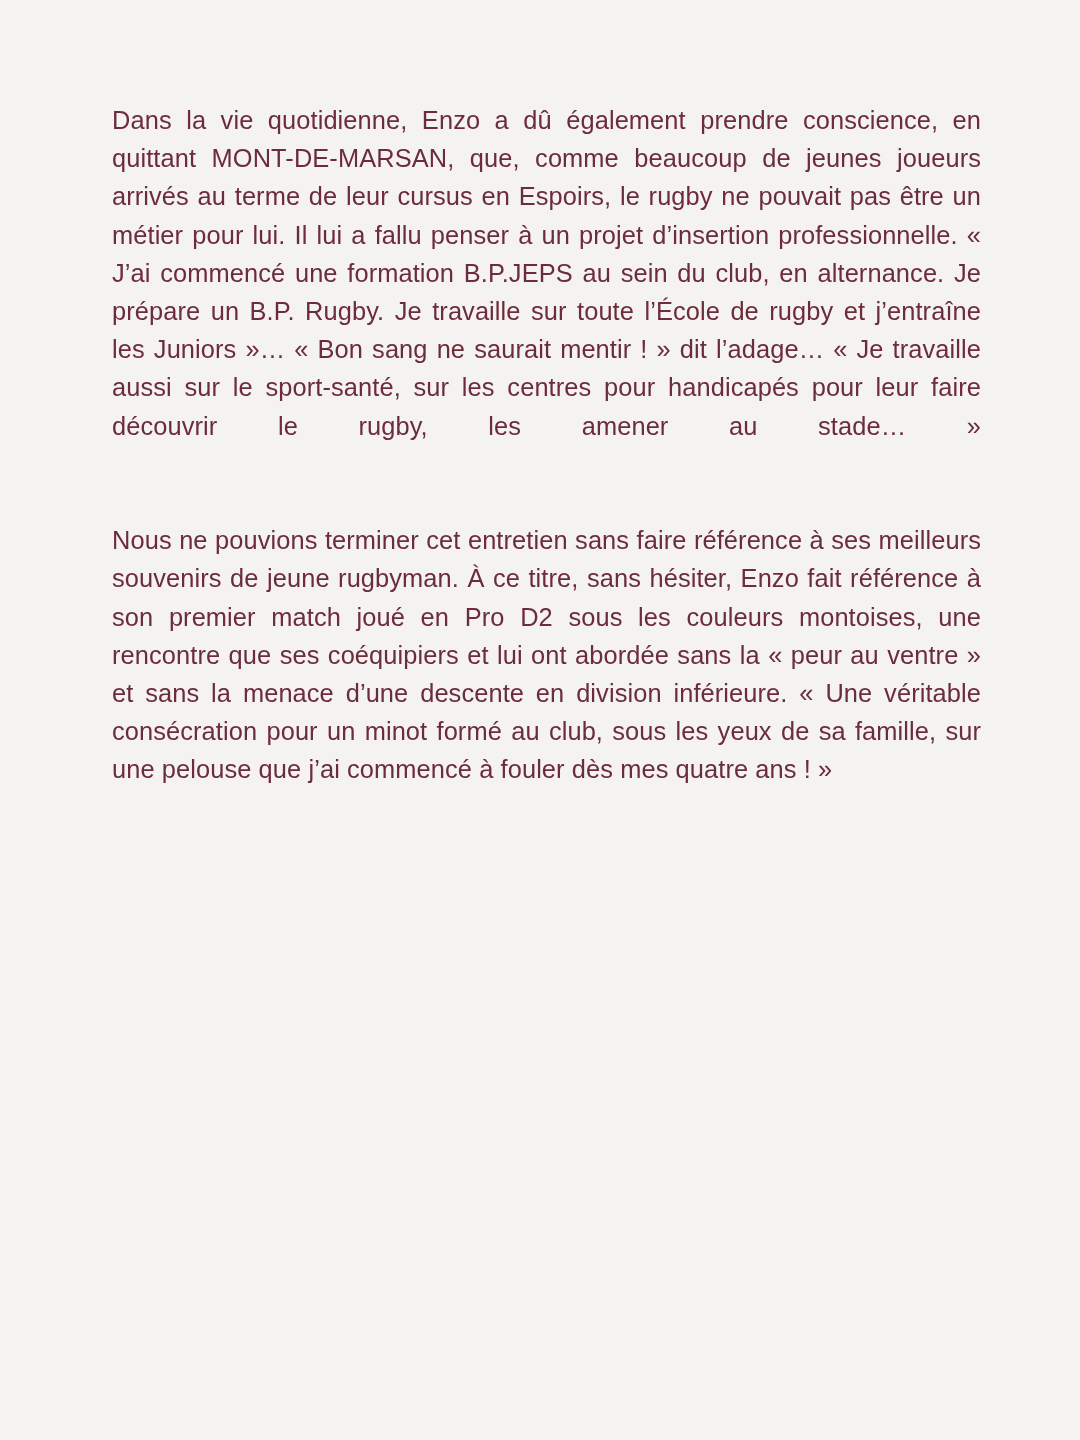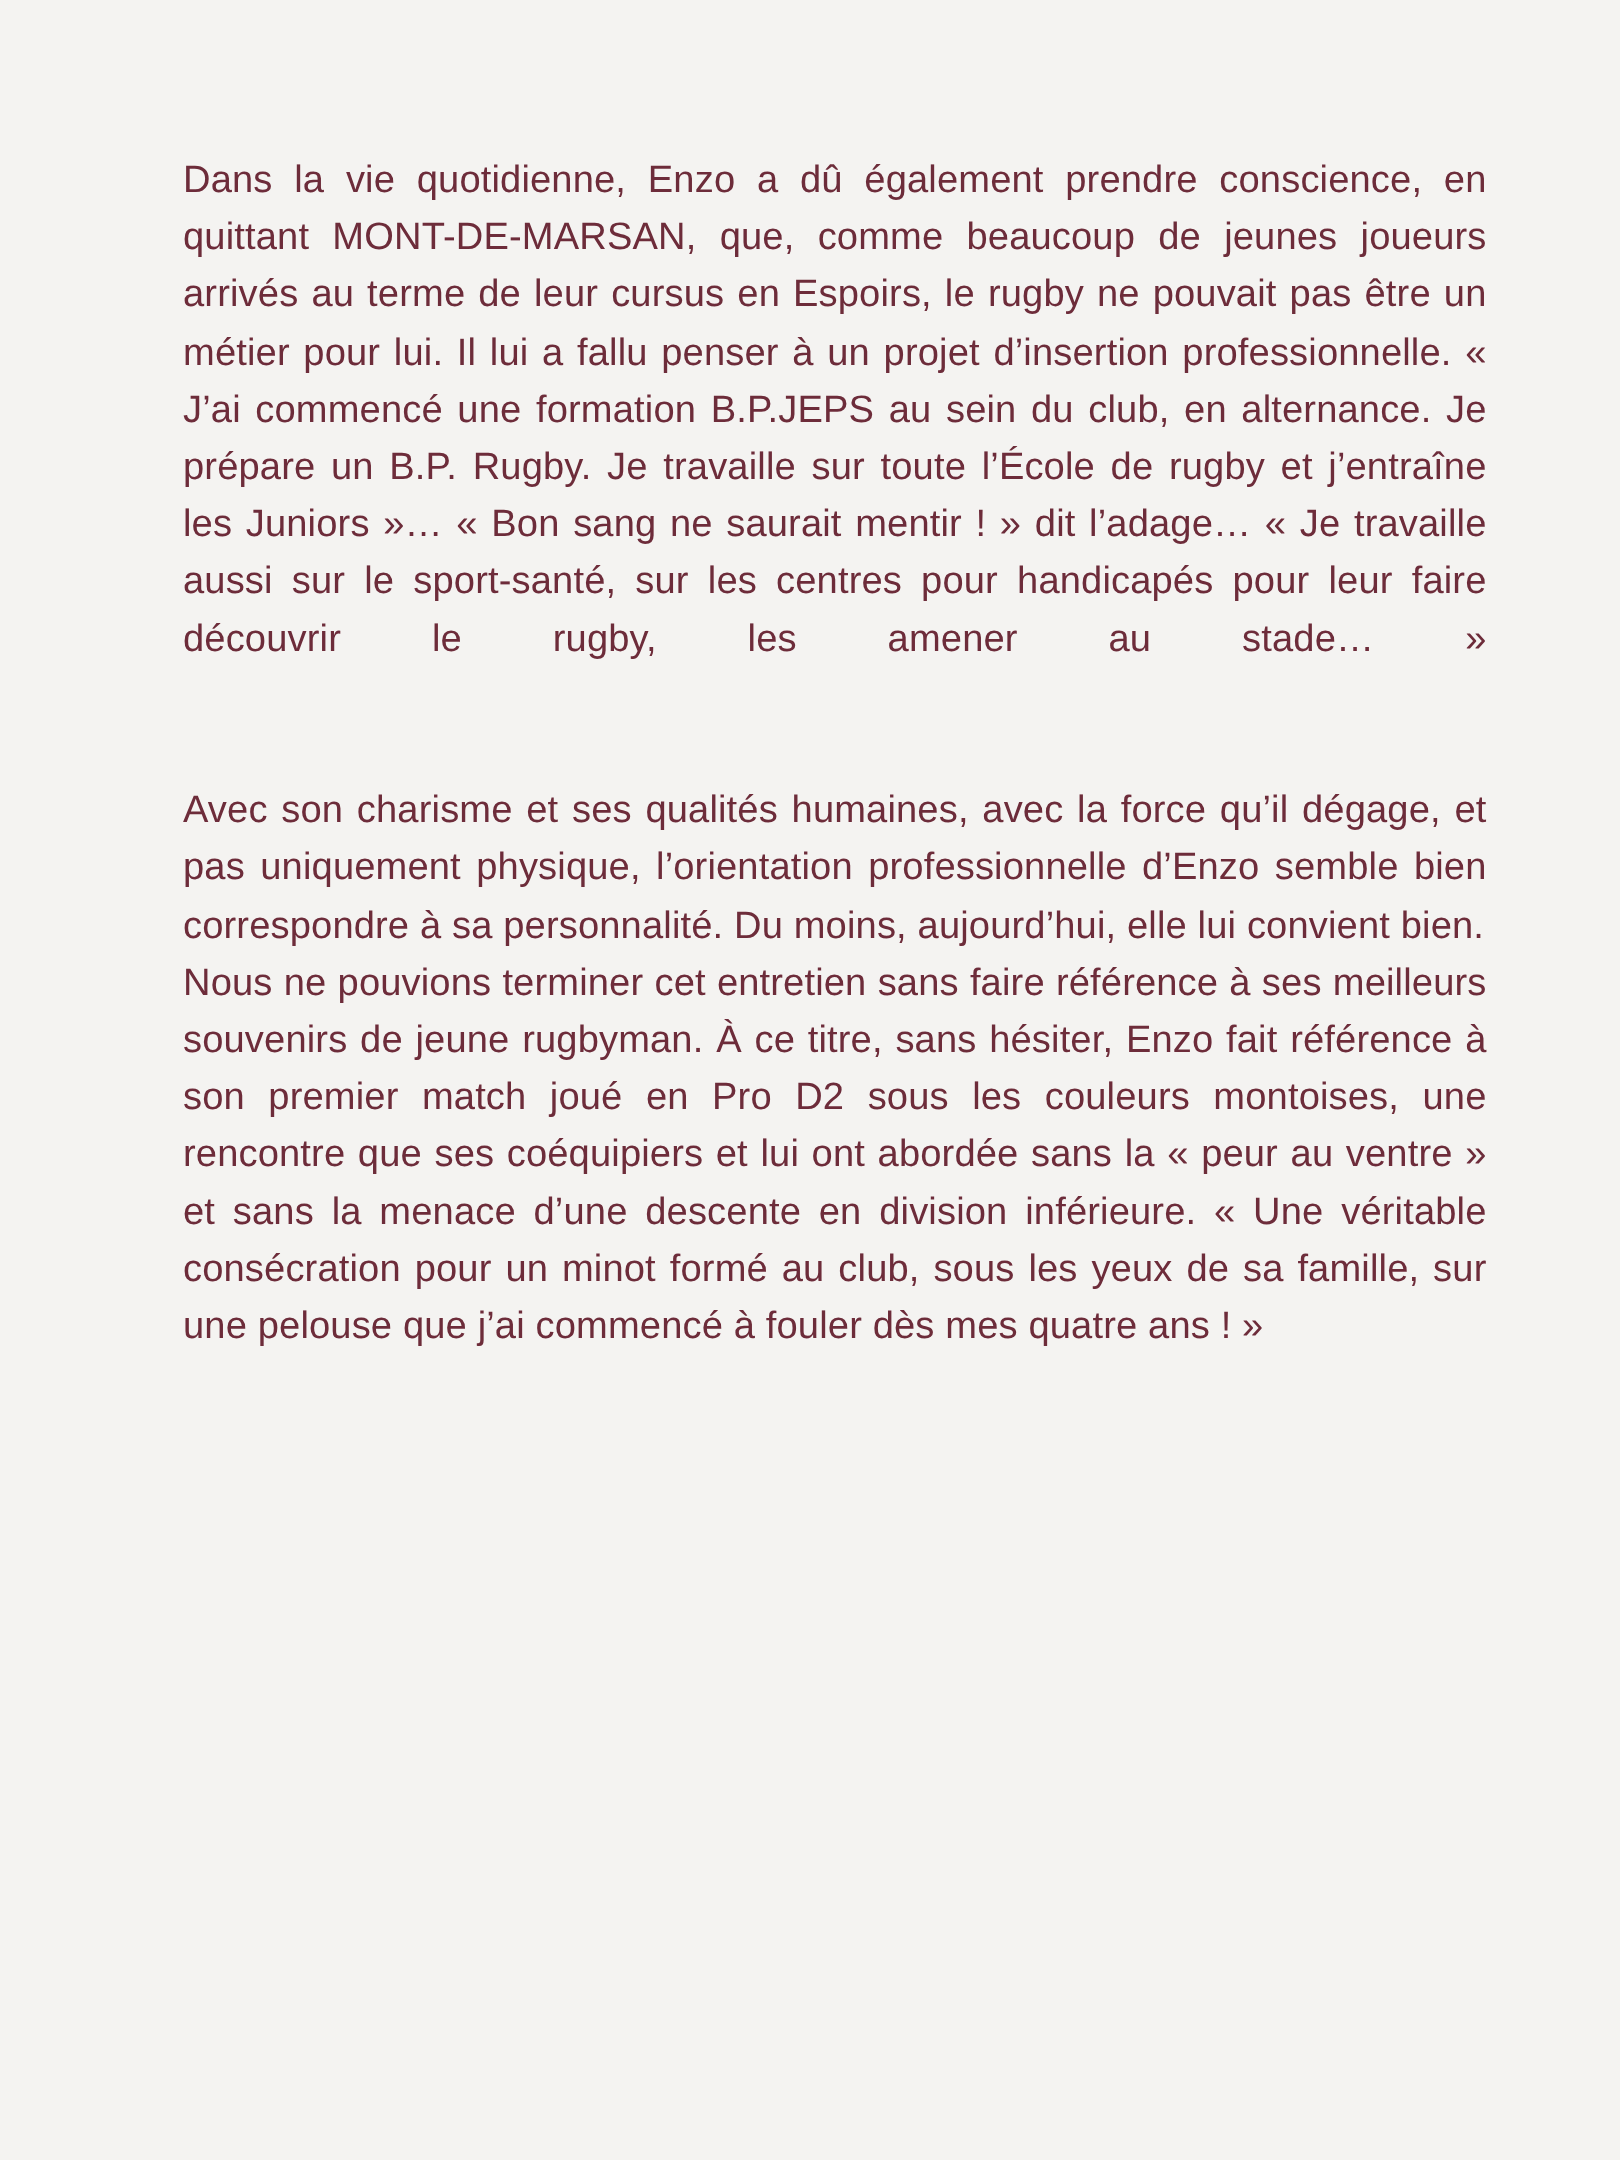--- a/index.html
+++ b/index.html
@@ -18,21 +18,21 @@
   #page {
     position: relative;
     width: 1080px;
     height: 1440px;
     background: #f4f3f1;
     box-sizing: border-box;
   }
 
   #article-body {
     position: absolute;
-    left: 122px;
+    left: 112px;
     top: 101px;
     width: 869px;
   }
 
   .para {
     margin: 0;
     text-align: justify;
     text-justify: inter-word;
     color: #6d2c3a;
     font-family: "Liberation Sans", sans-serif;
@@ -64,19 +64,18 @@
 </head>
 <body>
 
 <div id="page">
 
   <article id="article-body">
 
     <p class="para">Dans la vie quotidienne, Enzo a dû également prendre conscience, en quittant MONT-DE-MARSAN, que, comme beaucoup de jeunes joueurs arrivés au terme de leur cursus en Espoirs, le rugby ne pouvait pas être un métier pour lui. Il lui a fallu penser à un projet d’insertion professionnelle. « J’ai commencé une formation B.P.JEPS au sein du club, en alternance. Je prépare un B.P. Rugby. Je travaille sur toute l’École de rugby et j’entraîne les Juniors »… « Bon sang ne saurait mentir ! » dit l’adage… « Je travaille aussi sur le sport-santé, sur les centres pour handicapés pour leur faire découvrir le rugby, les amener au stade… »</p>
 
     <p class="para">
-        <span class="line-break-block">Avec son charisme et ses qualités humaines, avec la force qu’il dégage, et pas uniquement physique, l’orientation professionnelle d’Enzo semble bien correspondre à sa personnalité. Du moins, aujourd’hui, elle lui convient bien.</span>
         <span class="line-break-block">Nous ne pouvions terminer cet entretien sans faire référence à ses meilleurs souvenirs de jeune rugbyman. À ce titre, sans hésiter, Enzo fait référence à son premier match joué en Pro D2 sous les couleurs montoises, une rencontre que ses coéquipiers et lui ont abordée sans la « peur au ventre » et sans la menace d’une descente en division inférieure. « Une véritable consécration pour un minot formé au club, sous les yeux de sa famille, sur une pelouse que j’ai commencé à fouler dès mes quatre ans ! »</span>
       </p>
 
   </article>
 
 </div>
 
 </body></html>

